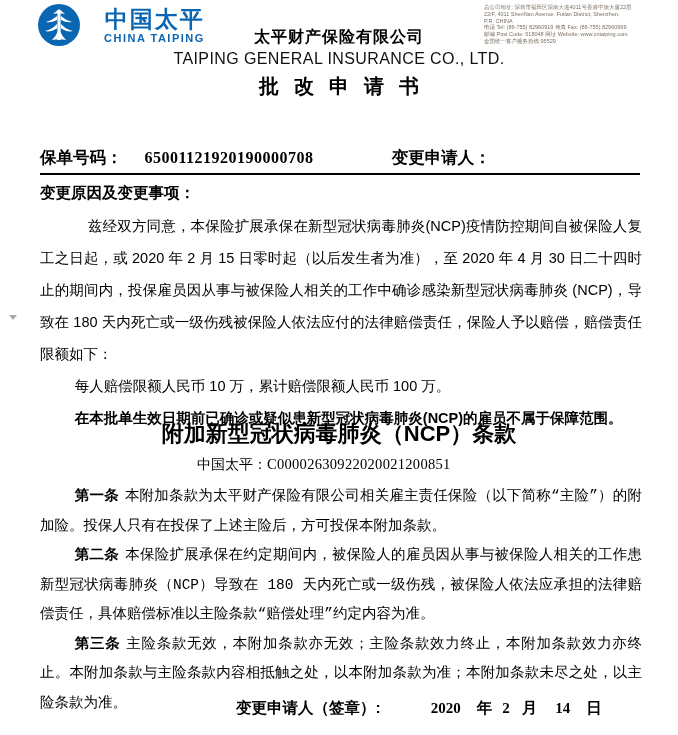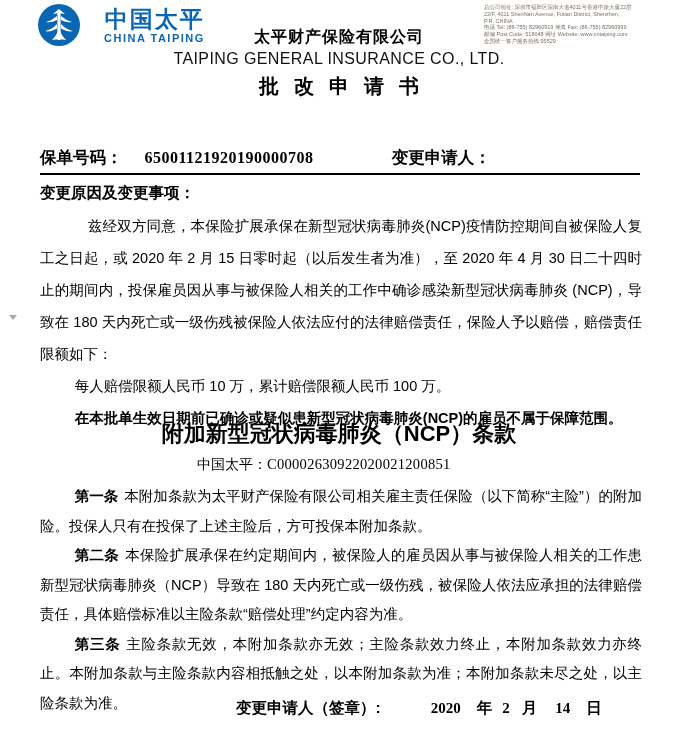--- a/index.html
+++ b/index.html
@@ -50,21 +50,21 @@
   .p-limit  { text-indent:2.4em; }
   .p-excl   { text-indent:2.4em; font-weight:700; }
 
   
   .clause-title { position:absolute; left:0; top:419px; width:100%; text-align:center;
     font-size:22px; font-weight:700; }
   .reg-row { position:absolute; left:197px; top:456px; font-size:14px; }
   .reg-no  { font-size:14.5px; letter-spacing:0.3px; }
 
   .articles { position:absolute; left:40px; top:482px; width:602px;
-    font-size:14.5px; line-height:29.5px; text-align:justify; }
+    font-size:14.5px; line-height:29.5px; text-align:justify;font-family:Liberation Mono, monospace; }
   .articles p { text-indent:2.4em; }
   .art-no { font-weight:700; margin-right:6px; }
 
   
   .footer { position:absolute; left:236px; top:698px; font-size:15.5px; font-weight:700;
     white-space:nowrap; }
   .f-year  { margin-left:50px; font-size:15px; }
   .f-ylab  { margin-left:16px; }
   .f-month { margin-left:10px; font-size:15px; }
   .f-mlab  { margin-left:12px; }

